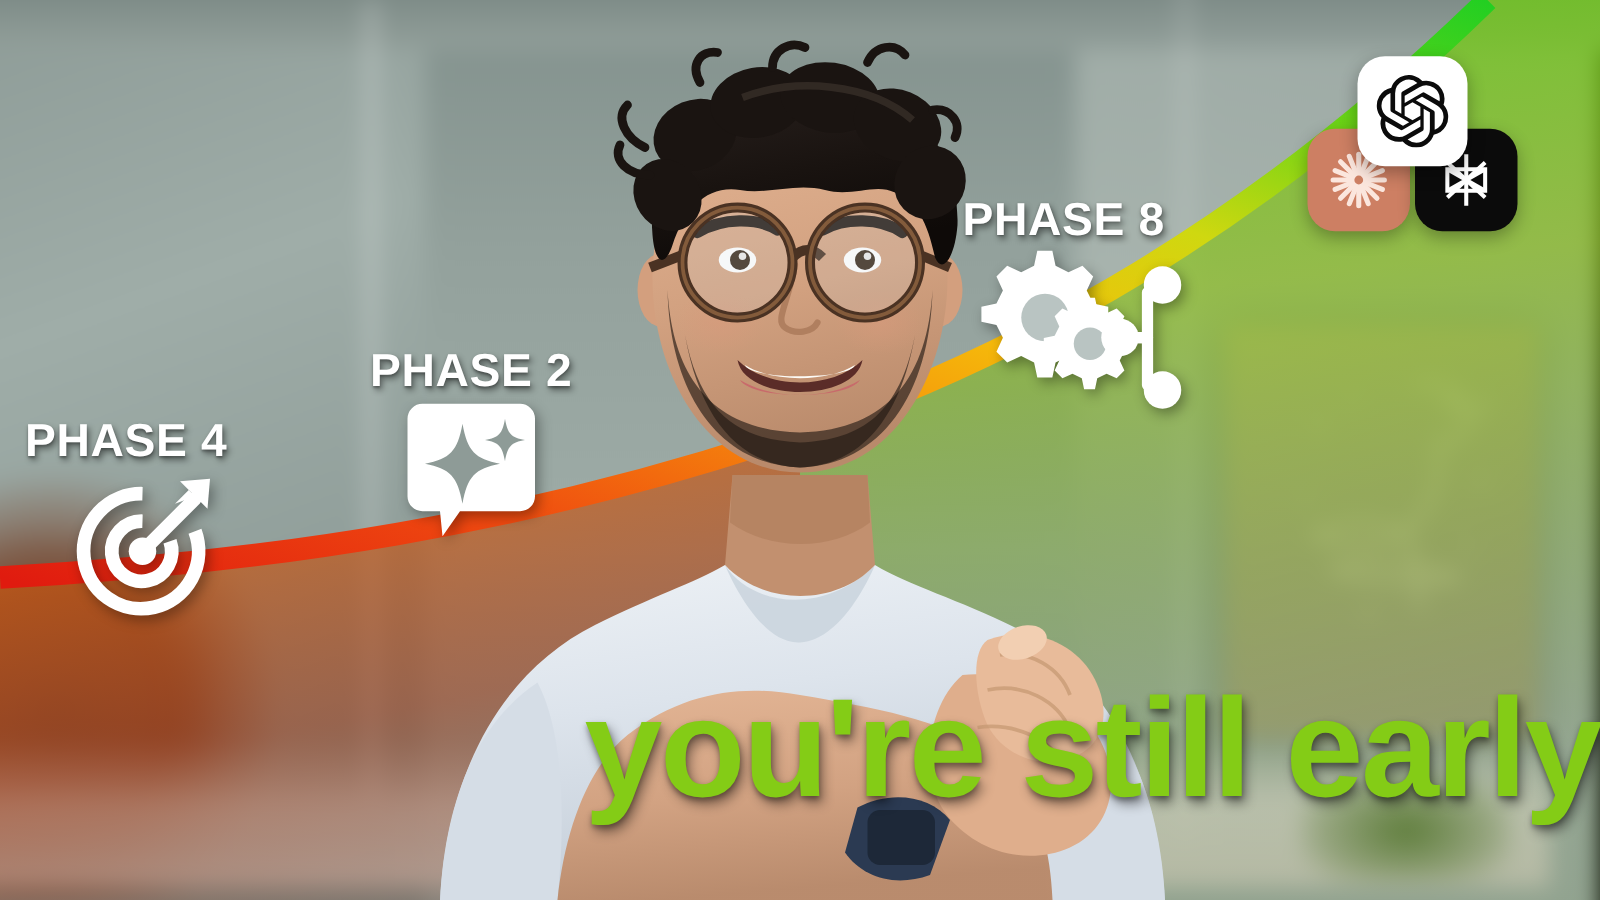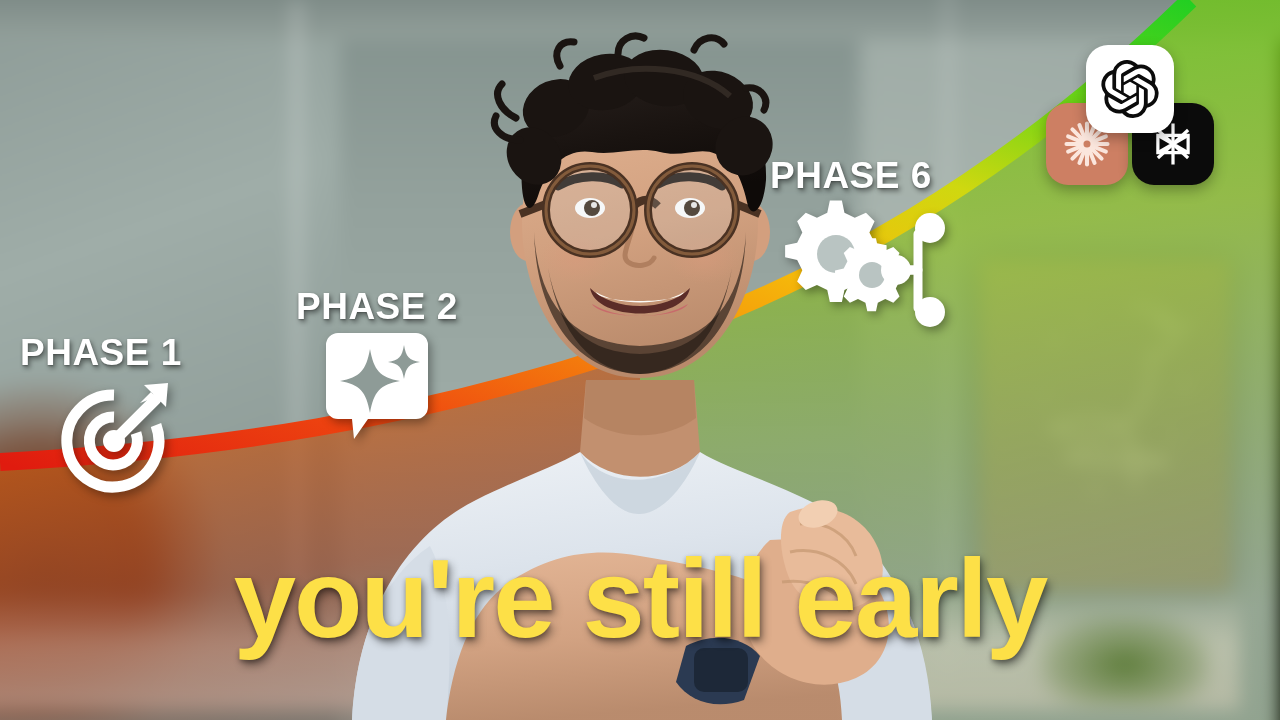--- a/index.html
+++ b/index.html
@@ -82,21 +82,21 @@
     white-space:nowrap;
     line-height:1;
   }
   .icon-wrap { filter:drop-shadow(3px 4px 5px rgba(0,0,0,.35)); }
   .icon-wrap svg { display:block; }
 
   #phase1 { left:20px;  top:334px; }
   #phase1 .phase-label { font-size:37px; }
   #phase1 .icon-wrap { margin-left:32px; margin-top:8px; }
 
-  #phase2 { left:296px; top:288px; }
+  #phase2 { left:296px; top:278px; }
   #phase2 .phase-label { font-size:37px; }
   #phase2 .icon-wrap { margin-left:28px; margin-top:6px; }
 
   #phase4 { left:770px; top:157px; }
   #phase4 .phase-label { font-size:37px; }
   #phase4 .icon-wrap { margin-left:8px; margin-top:6px; }
 
   #phase5 { left:1020px; top:41px; }
   #phase5 .phase-label { font-size:37px; }
 
@@ -107,23 +107,23 @@
     box-shadow:0 5px 14px rgba(0,0,0,.3);
   }
   #logo-openai { width:88px; height:88px; left:46px; top:0;  background:#ffffff; z-index:3; }
   #logo-claude { width:82px; height:82px; left:6px;  top:58px; background:#cd7f63; z-index:2; }
   #logo-perplexity { width:82px; height:82px; left:92px; top:58px; background:#0b0b0b; z-index:2; }
   .logo-tile svg { display:block; }
 
   
   .title {
     position:absolute; left:0; right:0; top:543px;
-    text-align:center;
+    text-align:right;
     font-size:112px; font-weight:bold;
-    color:#fde047;
+    color:#84cc16;
     letter-spacing:-2px;
     line-height:1;
     text-shadow:3px 5px 9px rgba(0,0,0,.42), 0 2px 4px rgba(0,0,0,.3);
     white-space:nowrap;
   }
 </style>
 </head>
 <body>
 
 <div class="stage">
@@ -326,21 +326,21 @@
         <path d="M618,54 C618,40 632,32 644,38"></path>
         <path d="M694,50 C700,36 716,34 724,44"></path>
         <path d="M746,88 C760,86 770,98 764,110"></path>
       </g>
 
       <path d="M594,78 C636,62 696,66 730,96" fill="none" stroke="#463a33" stroke-width="6" opacity=".55"></path>
     </svg>
   </div>
 
   <div class="phase" id="phase1">
-    <div class="phase-label">PHASE 1</div>
+    <div class="phase-label">PHASE 4</div>
     <div class="icon-wrap">
       <svg width="124" height="116" viewBox="0 0 124 116">
         <g fill="none" stroke="#ffffff" stroke-width="11">
           <path d="M62,16 A46,46 0 1 0 104,46"></path>
           <path d="M62,38 A24,24 0 1 0 84,54"></path>
         </g>
         <circle cx="62" cy="62" r="11" fill="#ffffff"></circle>
         <path d="M62,62 L104,20" stroke="#ffffff" stroke-width="11" stroke-linecap="round"></path>
         <path d="M92,6 L116,4 L114,28 L104,18 Z" fill="#ffffff"></path>
         <path d="M99,13 L88,24 L104,18 Z" fill="#ffffff"></path>
@@ -353,21 +353,21 @@
     <div class="icon-wrap">
       <svg width="106" height="110" viewBox="0 0 106 110">
         <path d="M14,2 H92 A12,12 0 0 1 104,14 V76 A12,12 0 0 1 92,88 H44 L30,108 L28,88 H14 A12,12 0 0 1 2,76 V14 A12,12 0 0 1 14,2 Z" fill="#ffffff"></path>
         <path d="M46,18 C50,40 56,46 76,50 C56,54 50,60 46,82 C42,60 36,54 16,50 C36,46 42,40 46,18 Z" fill="#8e9b97"></path>
         <path d="M80,14 C82,26 85,29 96,31 C85,33 82,36 80,48 C78,36 75,33 64,31 C75,29 78,26 80,14 Z" fill="#8e9b97"></path>
       </svg>
     </div>
   </div>
 
   <div class="phase" id="phase4">
-    <div class="phase-label">PHASE 6</div>
+    <div class="phase-label">PHASE 8</div>
     <div class="icon-wrap">
       <svg width="182" height="130" viewBox="0 0 182 130">
         <g fill="#ffffff">
 
           <path d="M44,10 L58,10 L61,24 L73,30 L86,24 L96,34 L90,47 L96,59 L110,62 L110,76 L96,79
                    L90,91 L96,104 L86,114 L73,108 L61,114 L58,128 L44,128 L41,114 L29,108 L16,114
                    L6,104 L12,91 L6,79 L-8,76 L-8,62 L6,59 L12,47 L6,34 L16,24 L29,30 L41,24 Z" transform="translate(14,-8) scale(0.86)"></path>
           <circle cx="58" cy="54" r="19" fill="#b9c4c2"></circle>
 
           <path d="M44,10 L58,10 L61,24 L73,30 L86,24 L96,34 L90,47 L96,59 L110,62 L110,76 L96,79

